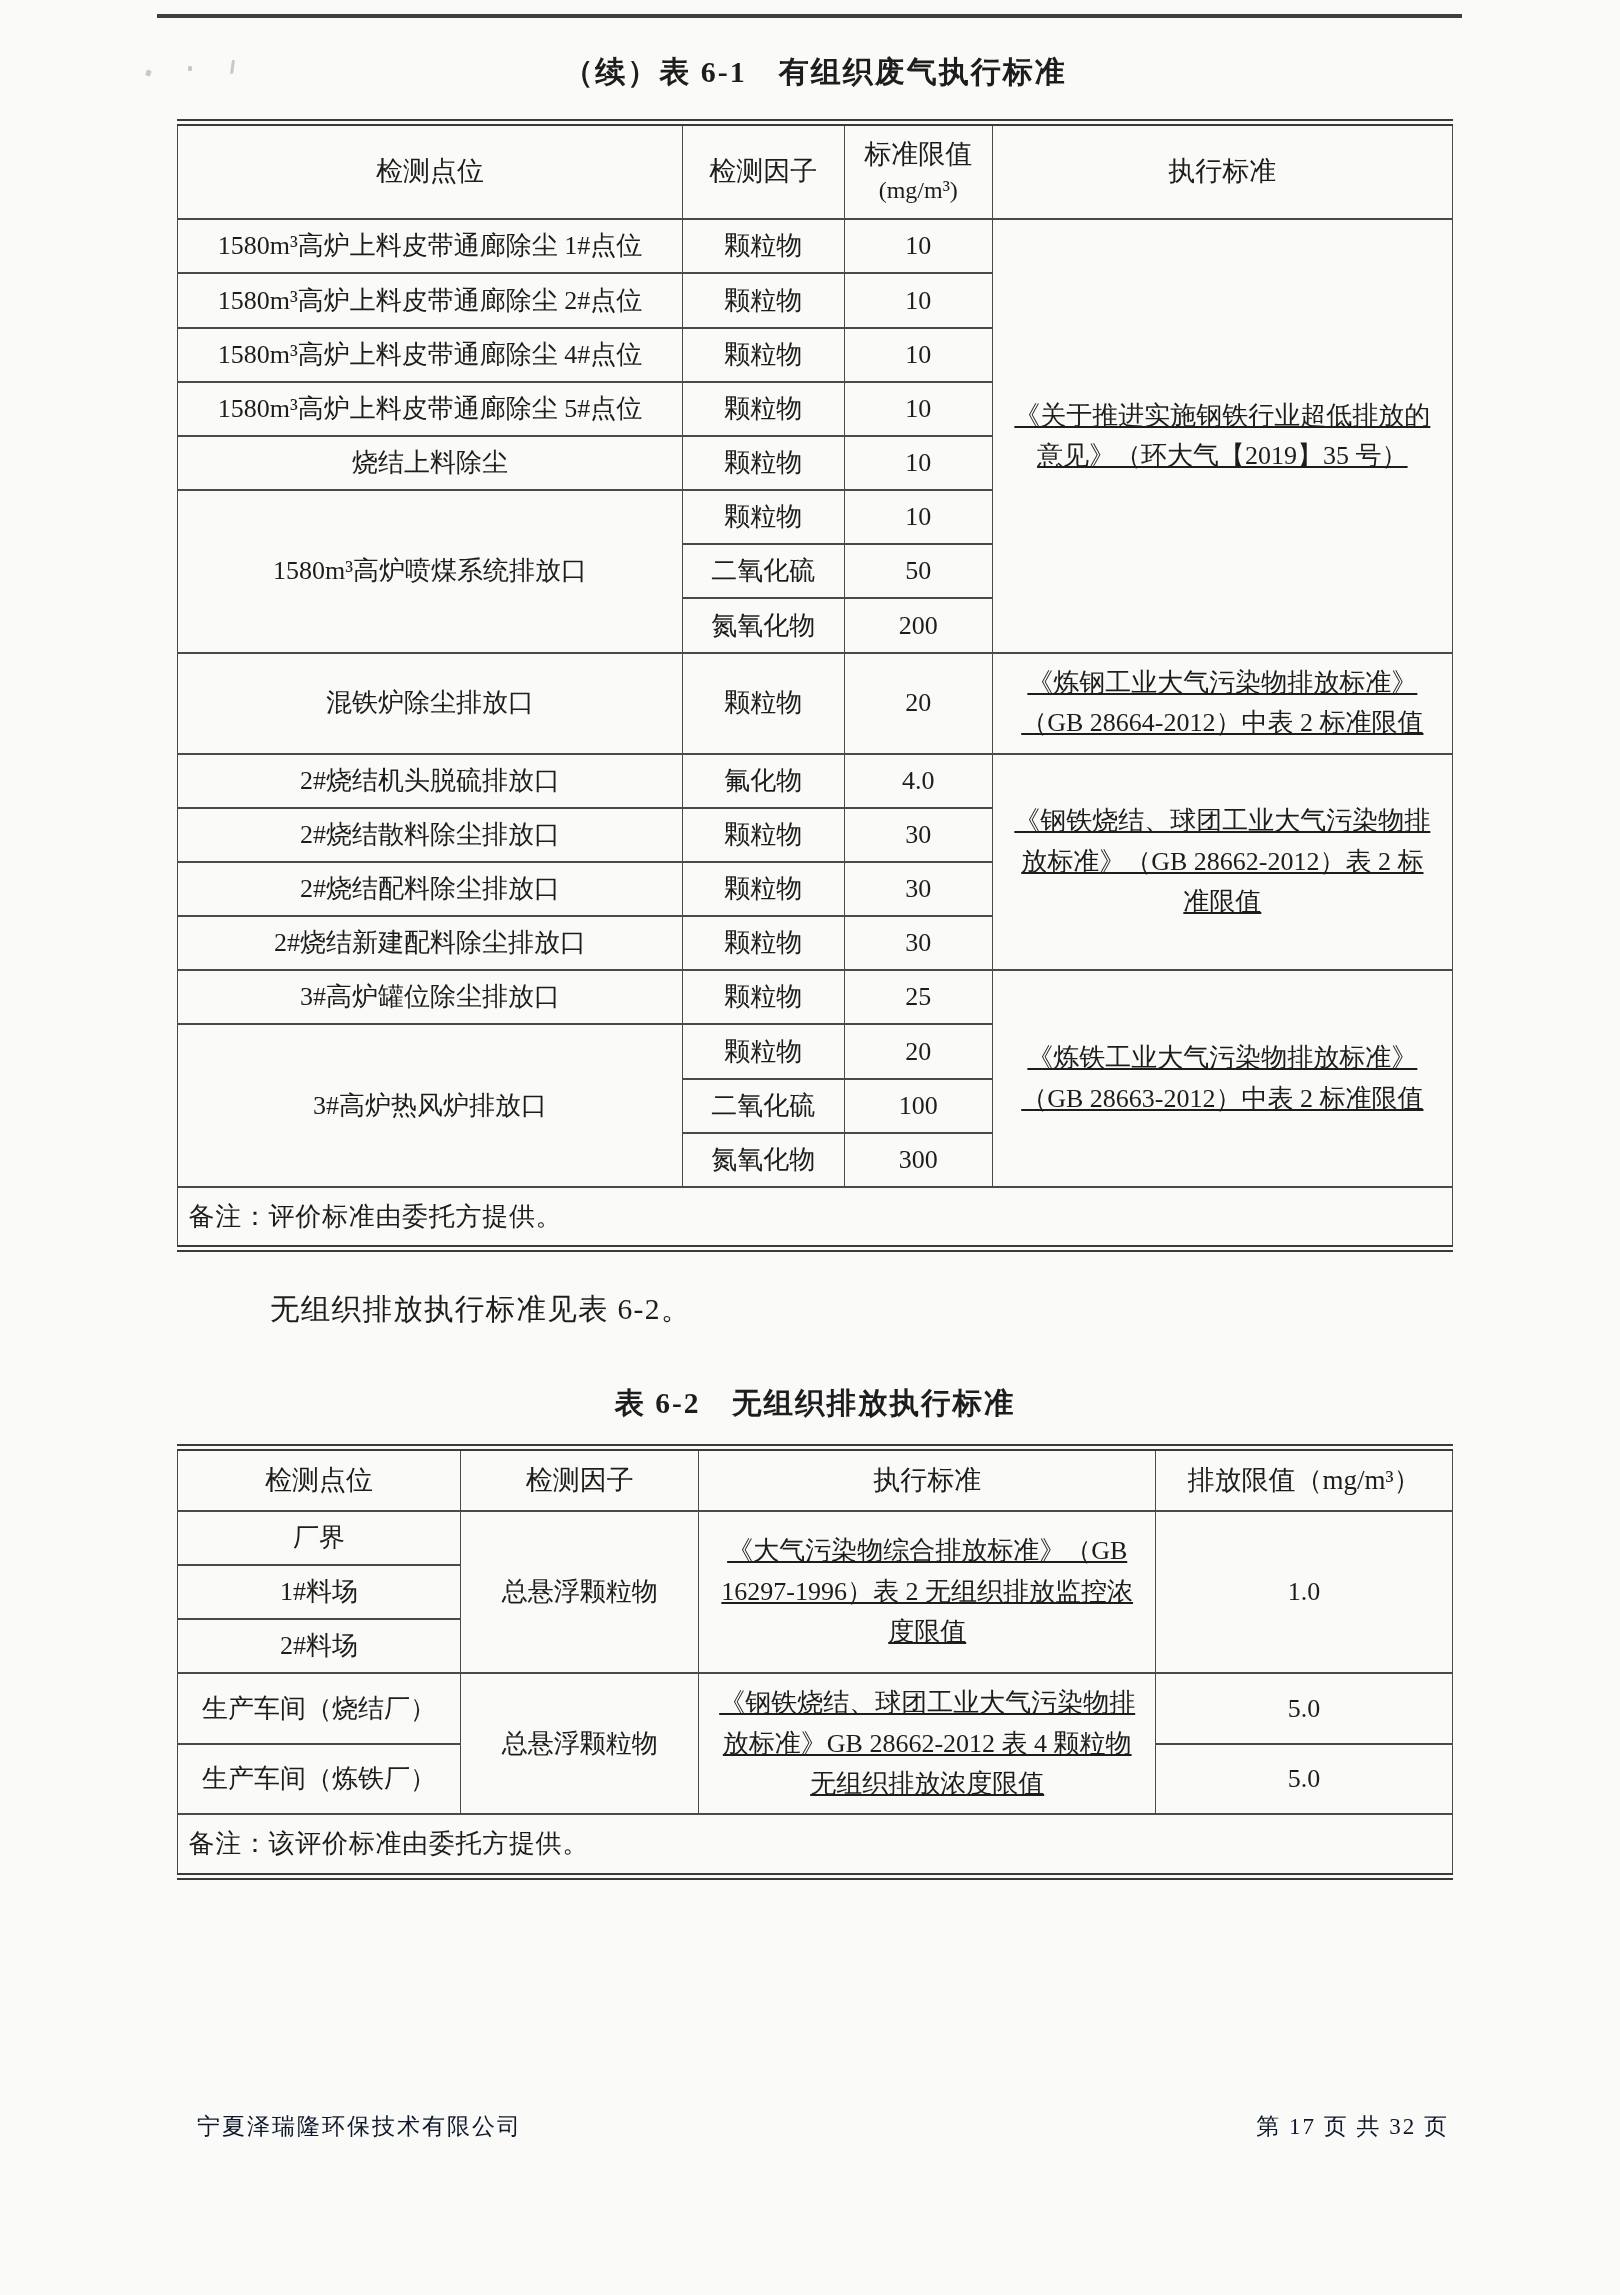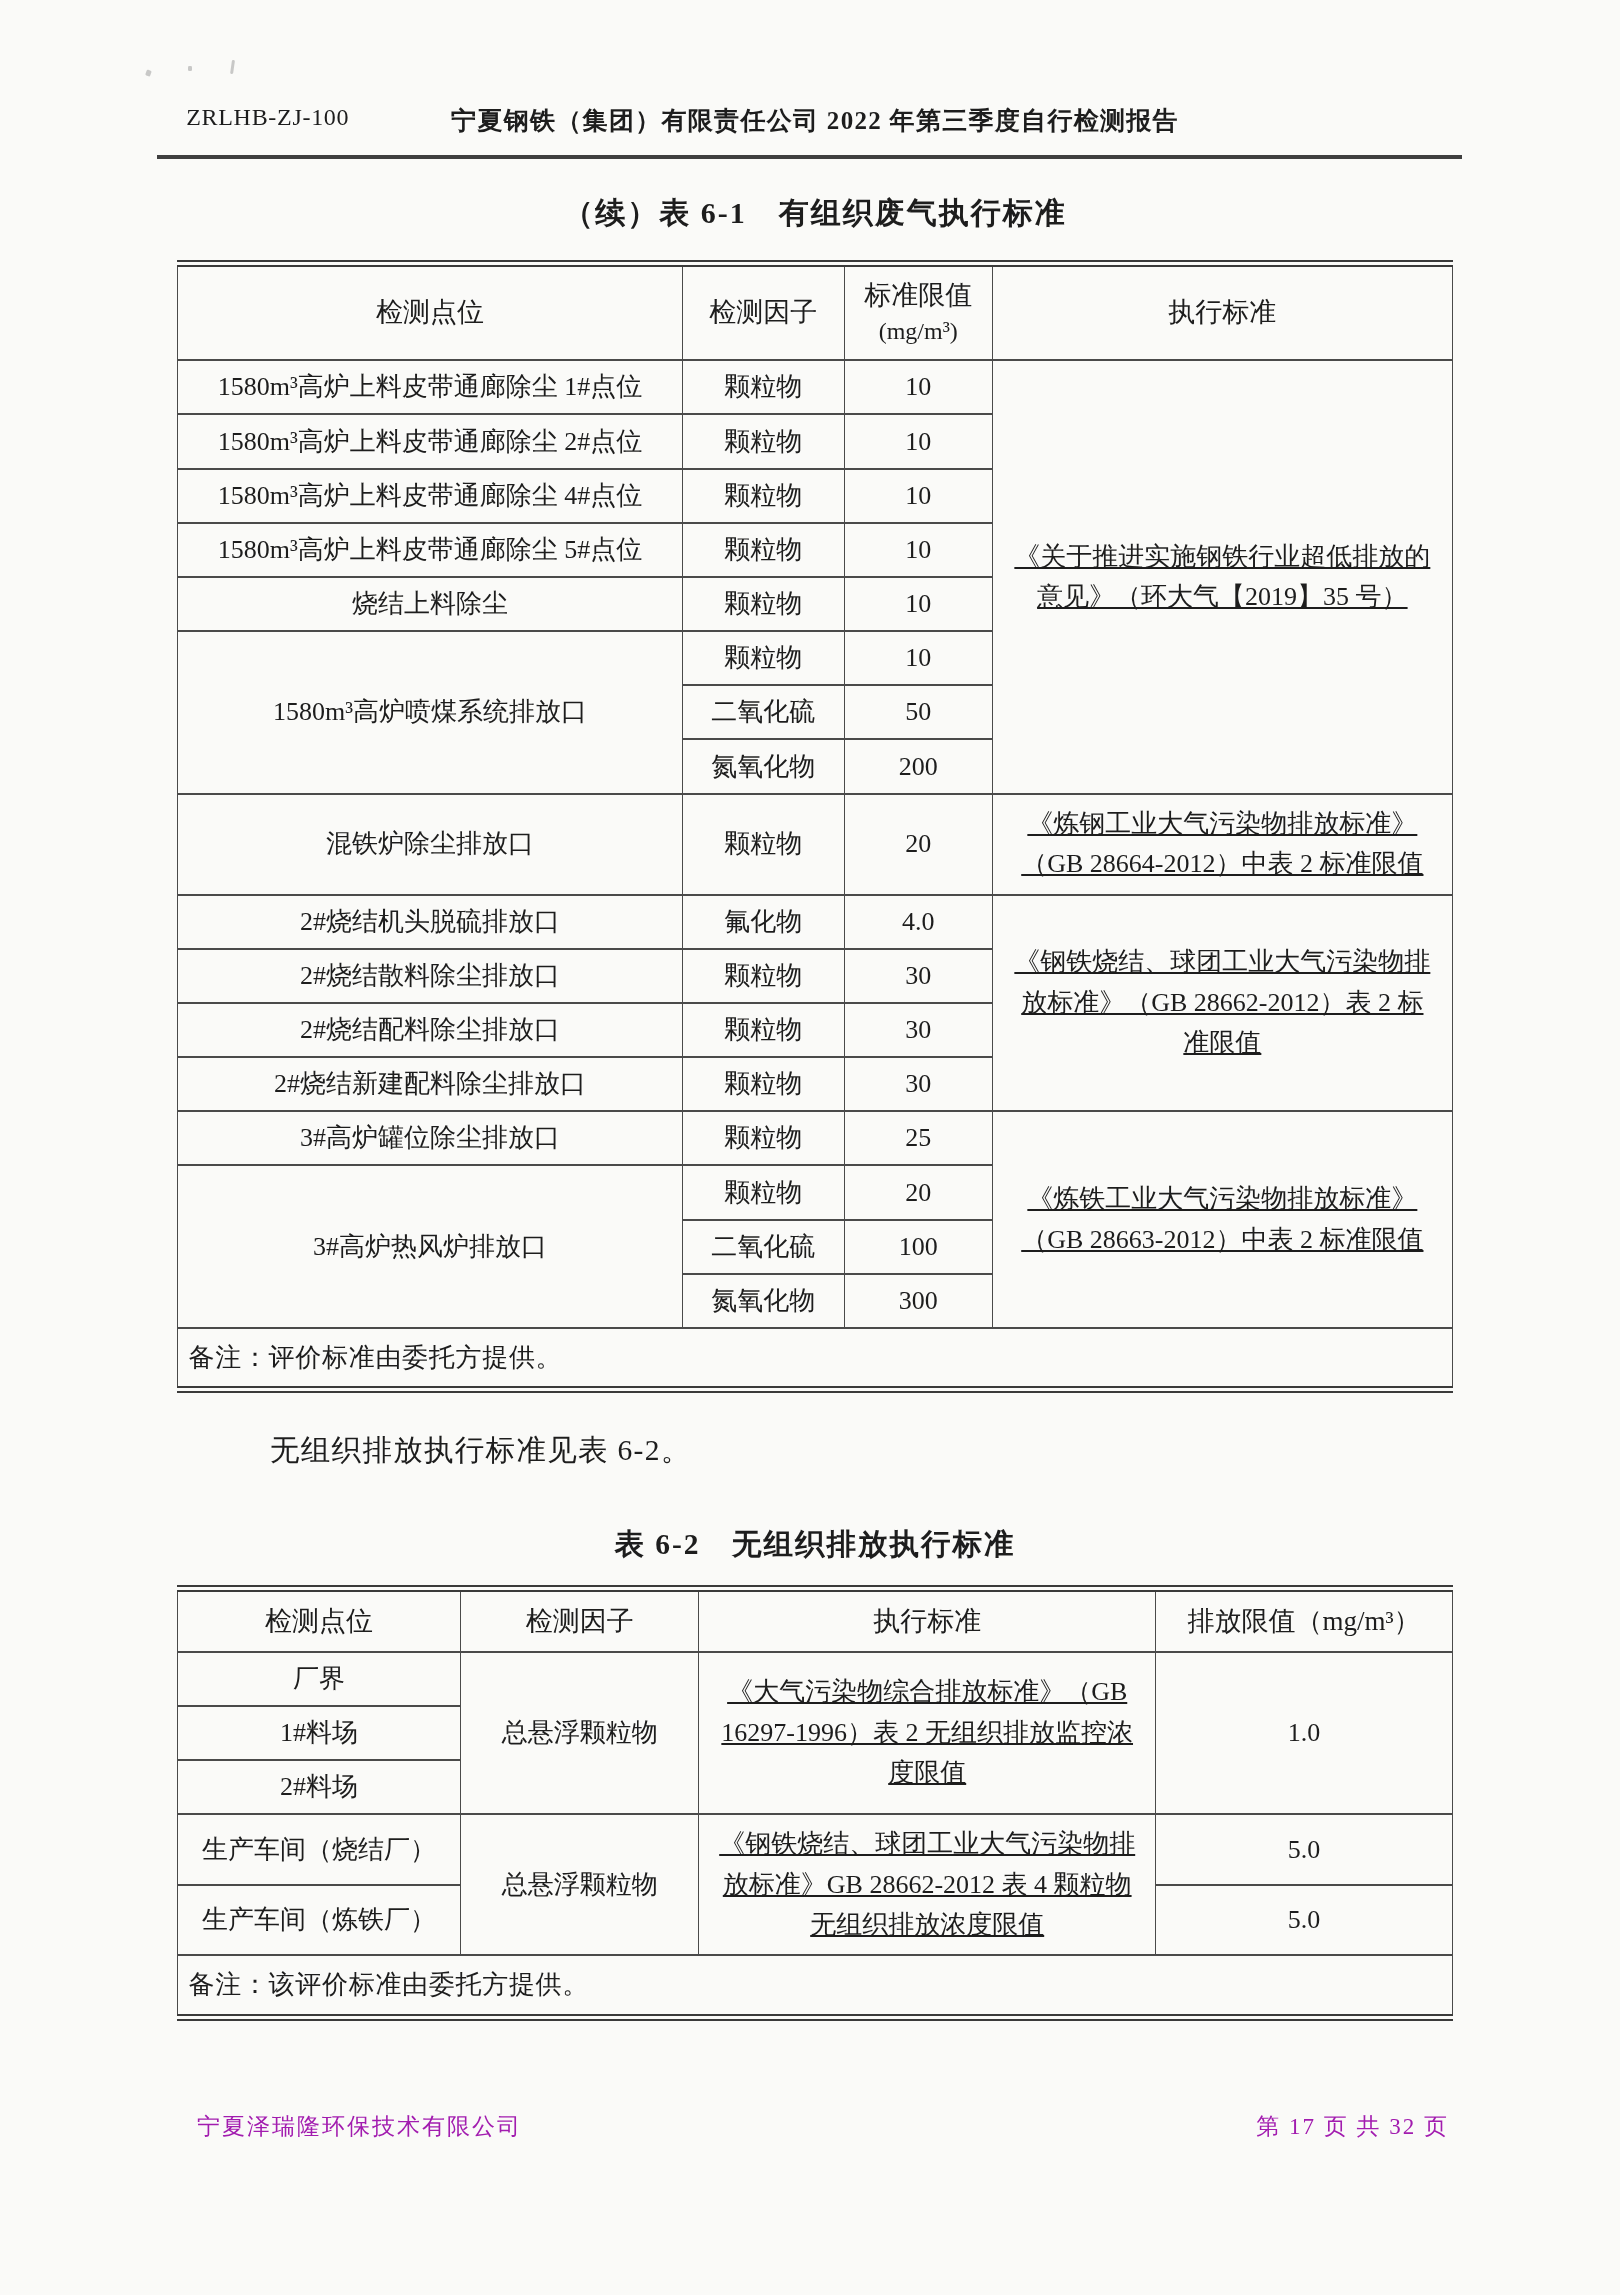--- a/index.html
+++ b/index.html
@@ -54,36 +54,32 @@
   th .unit{font-size:24px;margin-top:2.6px;}
   td.std-cell{line-height:1.55;padding:9.2px 15.7px;text-decoration:underline;}
   tr.note-row td{
     text-align:left;font-size:26px;padding:11.8px 7.9px 11.8px 10.5px;letter-spacing:0.7px;margin-top:48px;
   }
 
   
   .page-footer{
     position:absolute;left:197px;right:172px;top:2111px;
     display:flex;justify-content:space-between;
-    font-size:23px;color:#a21caf;letter-spacing:2px;
+    font-size:23px;color:#0f172a;letter-spacing:2px;
   }
 </style>
 </head>
 <body>
 
 <div class="speck s1"></div>
 <div class="speck s2"></div>
 <div class="speck s3"></div>
 
 <div class="content">
 
-  <header class="doc-header">
-    <span class="doc-code">ZRLHB-ZJ-100</span>
-    <span class="doc-title">宁夏钢铁（集团）有限责任公司 2022 年第三季度自行检测报告</span>
-  </header>
   <div class="header-rule"></div>
 
   <div class="t1-caption">（续）表 6-1　有组织废气执行标准</div>
 
   <table class="t1">
     <colgroup>
       <col style="width:39.6%">
         <col style="width:12.7%">
         <col style="width:11.6%">
         <col style="width:36.1%">

